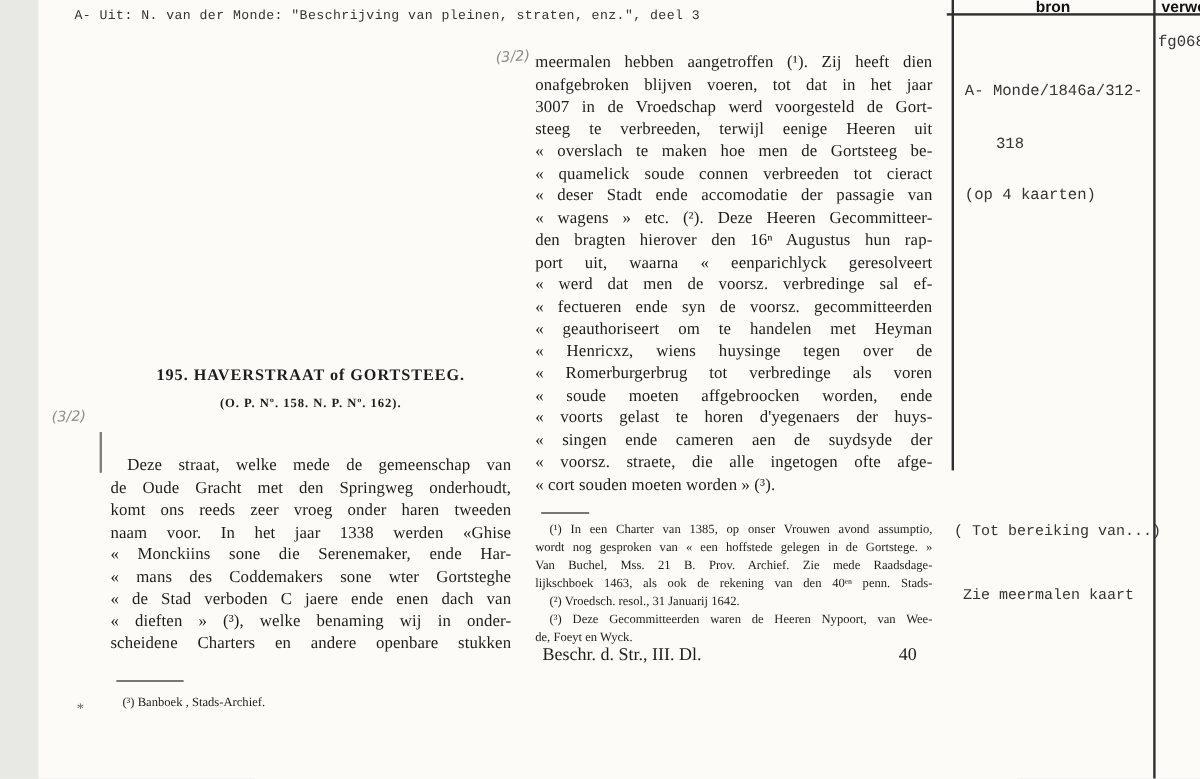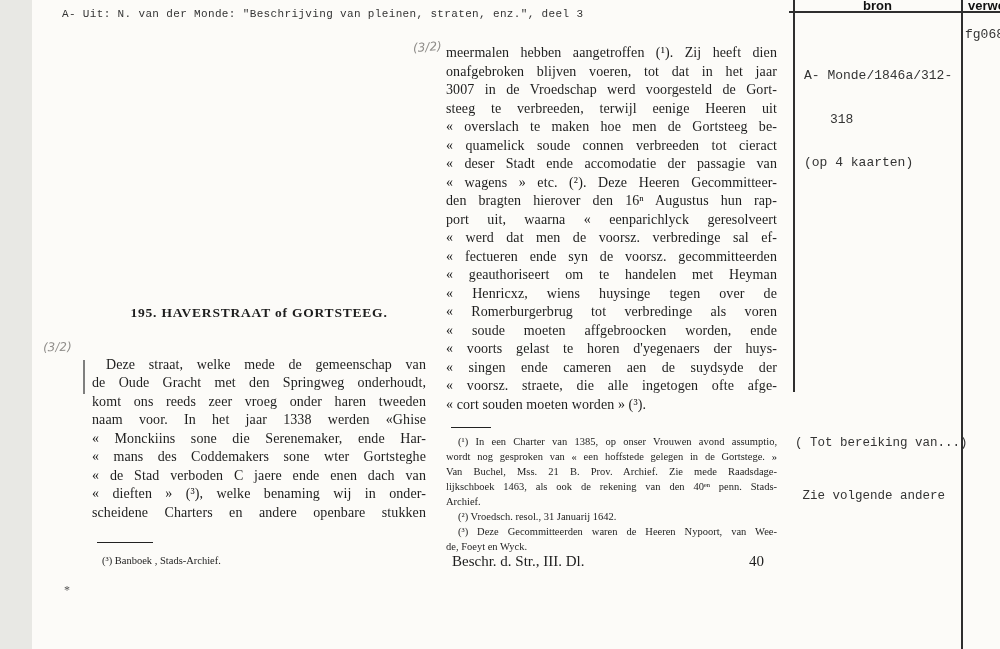--- a/index.html
+++ b/index.html
@@ -77,25 +77,26 @@
 
   <div class="abs typed bron-cell">
     <div>A- Monde/1846a/312-</div>
     <div class="indent">318</div>
     <div>(op 4 kaarten)</div>
   </div>
   <div class="abs typed verwerkt-cell">fg0688</div>
 
   <div class="abs typed note-bottom">
     <div>( Tot bereiking van...)</div>
-    <div> Zie volgende andere</div>
+    <div> Zie meermalen kaart</div>
   </div>
 
   <div class="col col-left">
     <div class="bookline heading">195. HAVERSTRAAT of GORTSTEEG.</div>
+    <div class="bookline subheading">(O. P. Nº. 158. N. P. Nº. 162).</div>
     <div class="para-left">
       <div class="bookline ind">Deze straat, welke mede de gemeenschap van</div>
       <div class="bookline">de Oude Gracht met den Springweg onderhoudt,</div>
       <div class="bookline">komt ons reeds zeer vroeg onder haren tweeden</div>
       <div class="bookline">naam voor. In het jaar 1338 werden «Ghise</div>
       <div class="bookline">« Monckiins sone die Serenemaker, ende Har-</div>
       <div class="bookline">« mans des Coddemakers sone wter Gortsteghe</div>
       <div class="bookline">« de Stad verboden C jaere ende enen dach van</div>
       <div class="bookline">« dieften » (³), welke benaming wij in onder-</div>
       <div class="bookline">scheidene Charters en andere openbare stukken</div>
@@ -126,21 +127,20 @@
     <div class="bookline">« voorsz. straete, die alle ingetogen ofte afge-</div>
     <div class="bookline nojust">« cort souden moeten worden » (³).</div>
 
     <div class="fnsep sep-right"></div>
 
     <div class="footnotes">
       <div class="fnline fn-ind">(¹) In een Charter van 1385, op onser Vrouwen avond assumptio,</div>
       <div class="fnline">wordt nog gesproken van « een hoffstede gelegen in de Gortstege. »</div>
       <div class="fnline">Van Buchel, Mss. 21 B. Prov. Archief. Zie mede Raadsdage-</div>
       <div class="fnline">lijkschboek 1463, als ook de rekening van den 40ᵉⁿ penn. Stads-</div>
-      <div class="fnline nojust">Archief.</div>
       <div class="fnline nojust fn-ind">(²) Vroedsch. resol., 31 Januarij 1642.</div>
       <div class="fnline fn-ind">(³) Deze Gecommitteerden waren de Heeren Nypoort, van Wee-</div>
       <div class="fnline nojust">de, Foeyt en Wyck.</div>
       <div class="fn-last">
         <span>Beschr. d. Str., III. Dl.</span>
         <span>40</span>
       </div>
     </div>
   </div>
 

